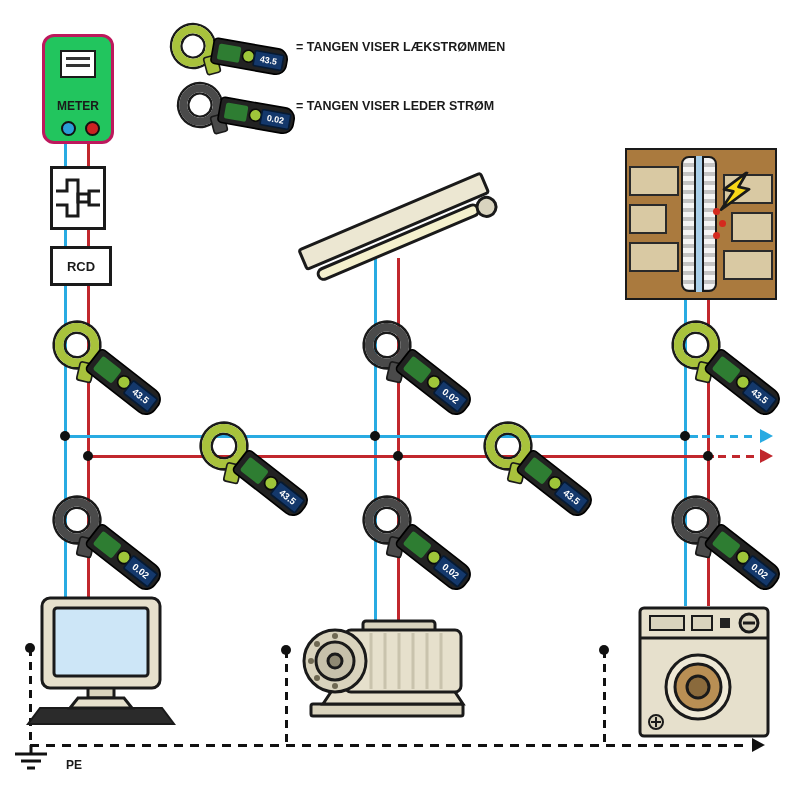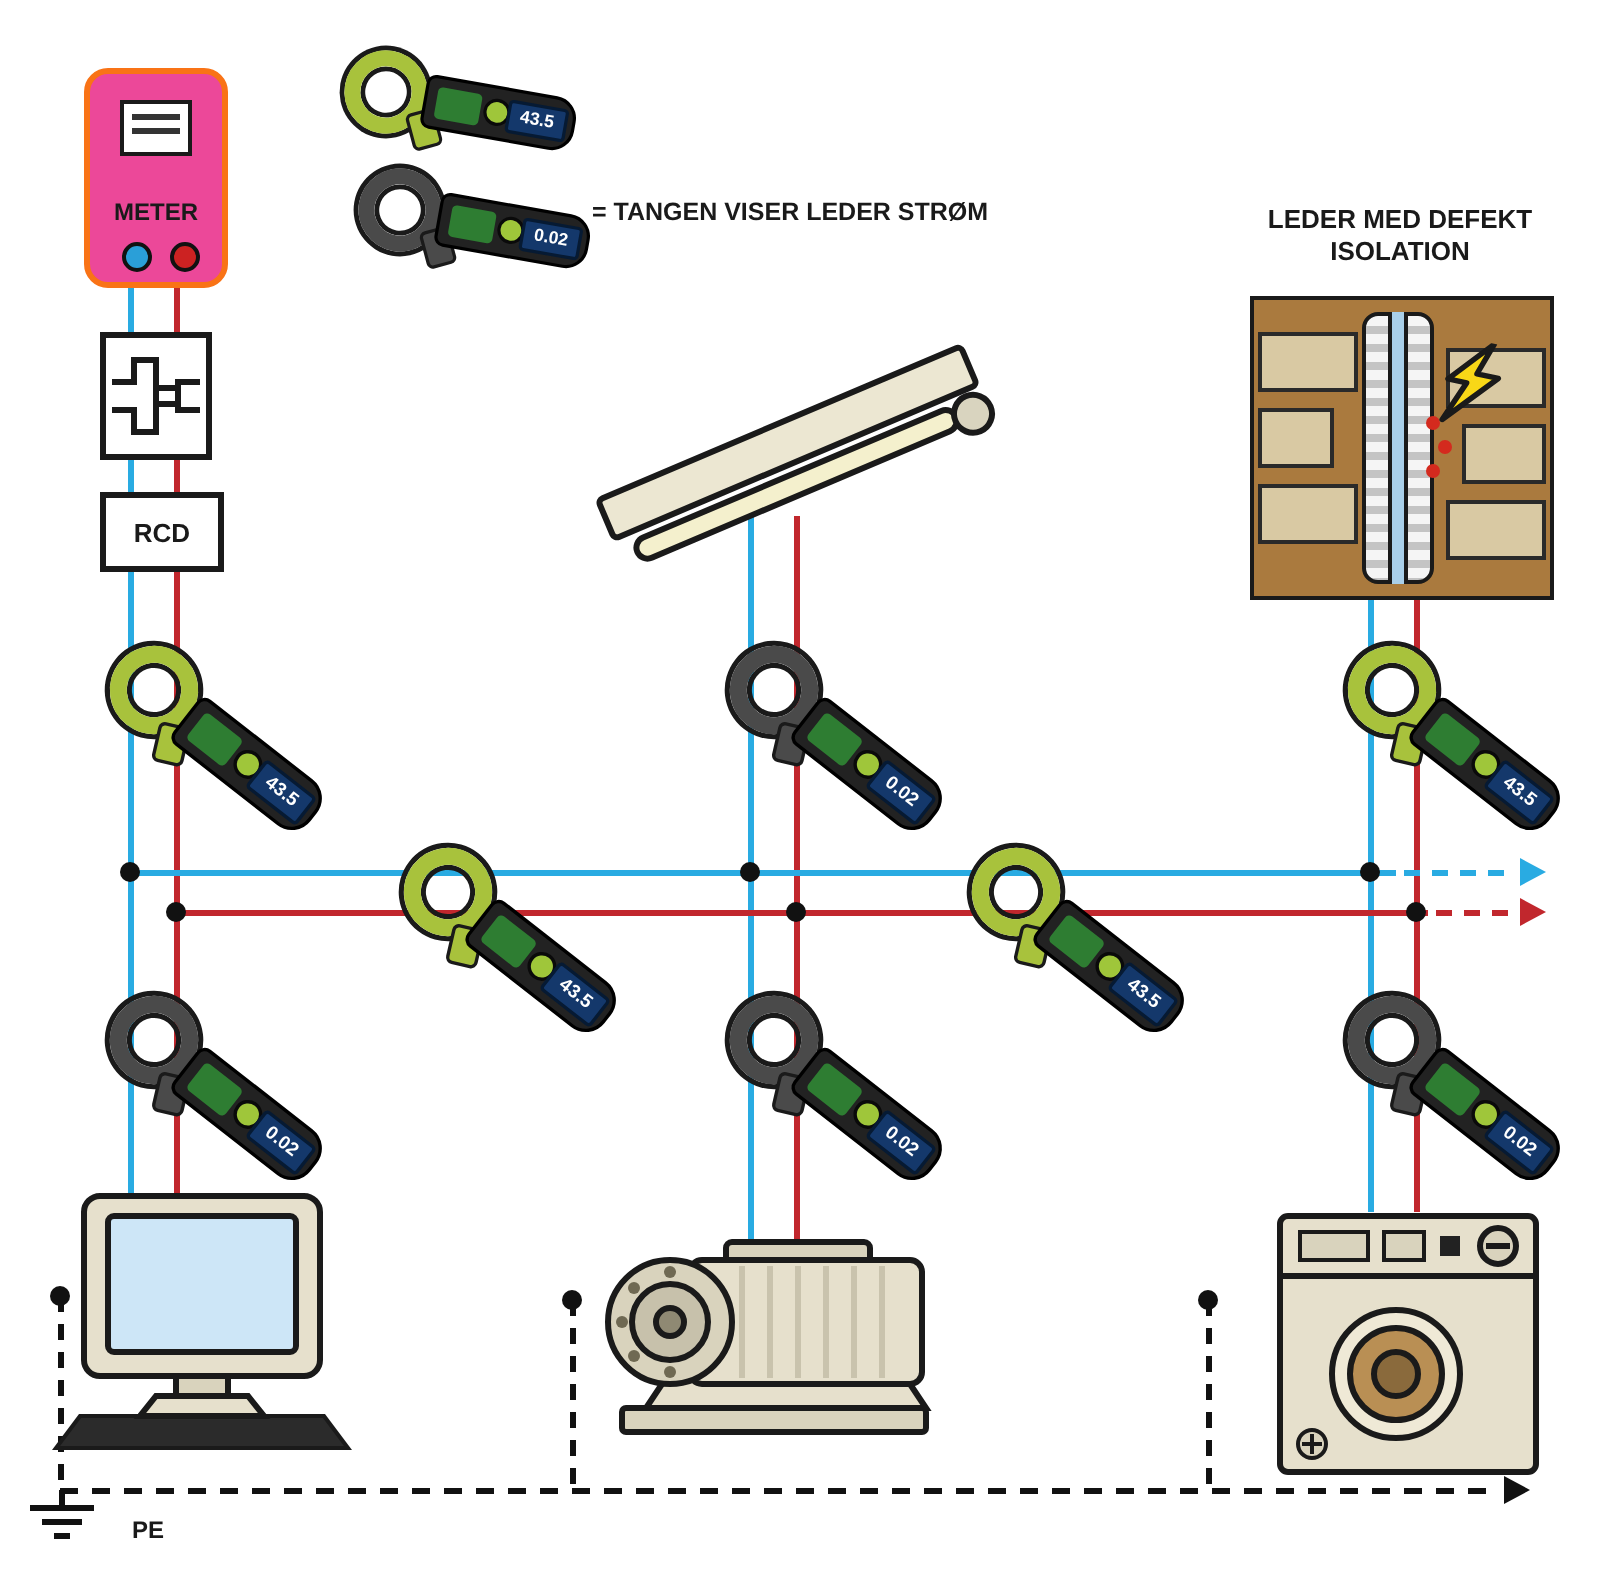--- a/index.html
+++ b/index.html
@@ -32,21 +32,21 @@
   .clamp .board{position:absolute;left:6px;top:5px;width:28px;height:20px;background:#2e7d32;border-radius:3px;}
   .clamp .dial{position:absolute;left:36px;top:6px;width:17px;height:17px;background:#9fc63a;border:2px solid #0a0a0a;border-radius:50%;box-sizing:border-box;}
   .clamp .screen{position:absolute;right:3px;top:5px;width:38px;height:21px;background:#14386b;border:2px solid #061a33;border-radius:3px;
     color:#fff;font-weight:bold;font-size:11px;line-height:17px;text-align:center;box-sizing:border-box;}
   .clamp-leak .ring{border-color:#a8c23c;}
   .clamp-leak .trigger{background:#a8c23c;}
   .clamp-none .ring{border-color:#4a4a4a;}
   .clamp-none .trigger{background:#4a4a4a;}
 
   
-  .meterbox{position:absolute;left:42px;top:34px;width:66px;height:104px;background:#ec4899;border:3px solid #f97316;border-radius:12px;z-index:3;}
+  .meterbox{position:absolute;left:42px;top:34px;width:66px;height:104px;background:#22c55e;border:3px solid #be185d;border-radius:12px;z-index:3;}
   .meter-screen{position:absolute;left:15px;top:13px;width:32px;height:24px;background:#fff;border:2px solid #1a1a1a;}
   .meter-lines{position:absolute;left:4px;top:5px;right:4px;height:13px;background:repeating-linear-gradient(180deg,#333 0 3px,transparent 3px 7px);}
   .meter-label{position:absolute;left:0;top:62px;width:100%;text-align:center;font-weight:bold;font-size:12px;}
   .term{position:absolute;top:84px;width:11px;height:11px;border:2px solid #111;border-radius:50%;box-sizing:content-box;}
   .breaker{position:absolute;left:50px;top:166px;z-index:3;}
   .rcd{position:absolute;left:50px;top:246px;width:56px;height:34px;background:#fff;border:3px solid #1a1a1a;z-index:3;
     display:flex;align-items:center;justify-content:center;font-weight:bold;font-size:13px;box-sizing:content-box;}
 
   
   .legend-label{position:absolute;font-weight:bold;font-size:12.5px;z-index:5;white-space:nowrap;}
@@ -134,41 +134,41 @@
 
   <div class="clamp clamp-leak" style="left:167px;top:20px;transform:rotate(10deg) scale(0.8);z-index:5">
     <div class="ring"></div>
     <div class="trigger"></div>
     <div class="cbody">
       <div class="board"></div>
       <div class="dial"></div>
       <div class="screen">43.5</div>
     </div>
   </div>
+  <div class="legend-label" style="left:296px;top:40px;">= TANGEN VISER LÆKSTRØMMEN</div>
 
   <div class="clamp clamp-none" style="left:174px;top:79px;transform:rotate(10deg) scale(0.8);z-index:5">
     <div class="ring"></div>
     <div class="trigger"></div>
     <div class="cbody">
       <div class="board"></div>
       <div class="dial"></div>
       <div class="screen">0.02</div>
     </div>
   </div>
   <div class="legend-label" style="left:296px;top:99px;">= TANGEN VISER LEDER STRØM</div>
 
   <div class="lamp">
     <div class="lamp-rot">
       <div class="lamp-housing"></div>
       <div class="lamp-tube"></div>
       <div class="lamp-cap"></div>
     </div>
   </div>
 
-  <div class="defect-title">LEDER MED DEFEKT ISOLATION</div>
   <div class="wall">
     <div class="brick" style="left:2px;top:16px;width:50px;height:30px;"></div>
     <div class="brick" style="left:2px;top:54px;width:38px;height:30px;"></div>
     <div class="brick" style="left:2px;top:92px;width:50px;height:30px;"></div>
     <div class="brick" style="left:96px;top:24px;width:50px;height:30px;"></div>
     <div class="brick" style="left:104px;top:62px;width:42px;height:30px;"></div>
     <div class="brick" style="left:96px;top:100px;width:50px;height:30px;"></div>
     <div class="conduit"></div>
     <div class="cable"></div>
     <div class="spark" style="left:86px;top:58px;"></div>

